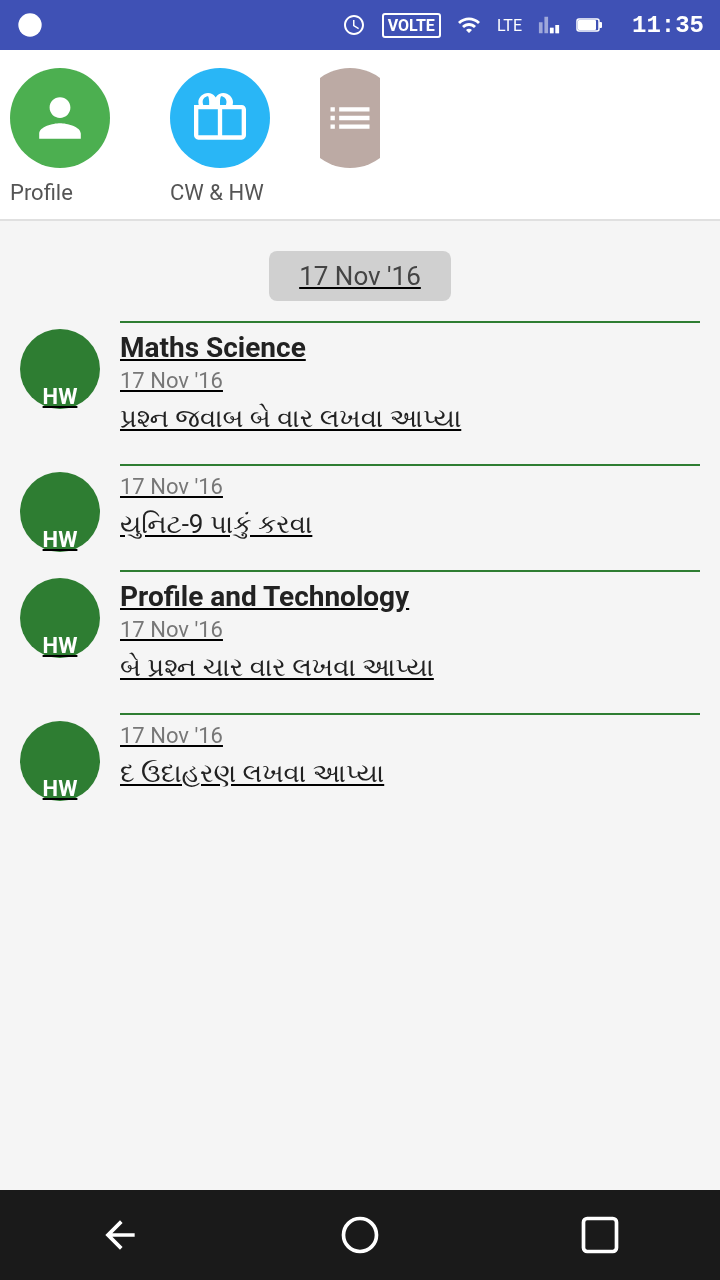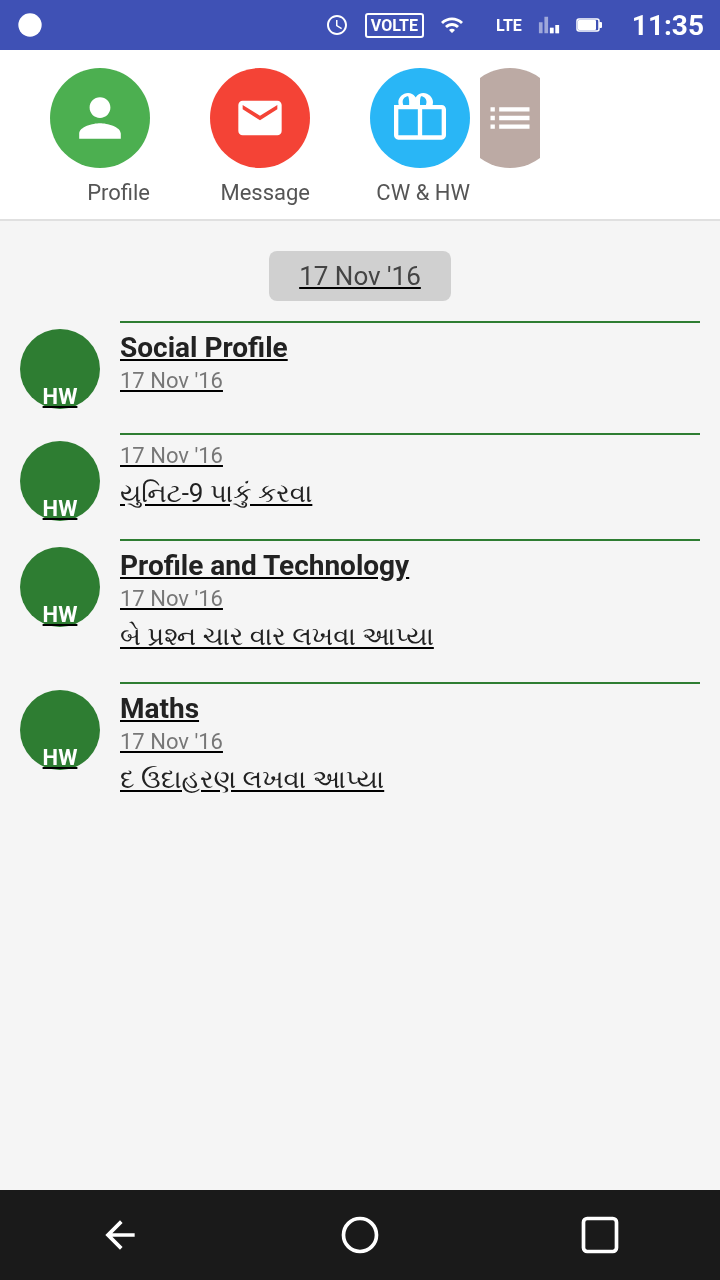--- a/index.html
+++ b/index.html
@@ -24,40 +24,41 @@
       display: flex;
       align-items: center;
       gap: 6px;
     }
     .status-bar .right-icons {
       display: flex;
       align-items: center;
       gap: 16px;
     }
     .status-bar .time {
-      font-size: 28px;
+      font-size: 24px;
       font-weight: bold;
       margin-left: 12px;
+      font-family: Liberation Mono, monospace;
     }
 
     
     .top-nav {
       width: 720px;
       background: white;
       display: flex;
       flex-direction: row;
       overflow: hidden;
       border-bottom: 2px solid #e0e0e0;
     }
     .nav-item {
       flex: 0 0 auto;
       width: 160px;
       display: flex;
       flex-direction: column;
-      align-items: flex-end;
+      align-items: flex-start;
       padding: 18px 10px 14px 10px;
       cursor: pointer;
     }
     .nav-item .icon-circle {
       width: 100px;
       height: 100px;
       border-radius: 50%;
       display: flex;
       align-items: center;
       justify-content: center;
@@ -200,21 +201,21 @@
     <svg width="24" height="24" viewBox="0 0 24 24" fill="white">
         <path d="M12 2C6.48 2 2 6.48 2 12s4.48 10 10 10 10-4.48 10-10S17.52 2 12 2zm0 18c-4.41 0-8-3.59-8-8s3.59-8 8-8 8 3.59 8 8-3.59 8-8 8zm.5-13H11v6l5.25 3.15.75-1.23-4.5-2.67V7z"></path>
       </svg>
 
     <span style="font-size:16px;font-weight:bold;border:2px solid white;padding:1px 4px;border-radius:3px;">VOLTE</span>
 
     <svg width="24" height="24" viewBox="0 0 24 24" fill="white">
         <path d="M1 9l2 2c4.97-4.97 13.03-4.97 18 0l2-2C16.93 2.93 7.08 2.93 1 9zm8 8l3 3 3-3c-1.65-1.66-4.34-1.66-6 0zm-4-4l2 2c2.76-2.76 7.24-2.76 10 0l2-2C15.14 9.14 8.87 9.14 5 13z"></path>
       </svg>
 
-    <span style="font-size:16px;font-weight:bold;margin-left:16px;">LTE</span>
+    <span style="font-size:16px;font-weight:normal;">LTE</span>
 
     <svg width="22" height="22" viewBox="0 0 24 24" fill="white">
         <path d="M1 21h4V9H1v12zm6 0h4V3H7v18zm6 0h4v-6h-4v6zm6 0h4v-9h-4v9z" opacity="0.5"></path>
         <path d="M13 21h4v-6h-4v6zm6 0h4v-9h-4v9z"></path>
       </svg>
 
     <svg width="28" height="22" viewBox="0 0 28 16" fill="white">
         <rect x="1" y="2" width="22" height="12" rx="2" stroke="white" stroke-width="1.5" fill="none"></rect>
         <rect x="23" y="5" width="3" height="6" rx="1" fill="white"></rect>
         <rect x="2" y="3" width="18" height="10" rx="1" fill="white"></rect>
@@ -226,28 +227,20 @@
 <div class="top-nav">
   <div class="nav-item">
     <div class="icon-circle" style="background:#4caf50;">
       <svg viewBox="0 0 24 24">
           <path d="M12 12c2.7 0 4.8-2.1 4.8-4.8S14.7 2.4 12 2.4 7.2 4.5 7.2 7.2 9.3 12 12 12zm0 2.4c-3.2 0-9.6 1.6-9.6 4.8v2.4h19.2v-2.4c0-3.2-6.4-4.8-9.6-4.8z"></path>
         </svg>
     </div>
     <span class="nav-label">Profile</span>
   </div>
   <div class="nav-item">
-    <div class="icon-circle" style="background:#f44336;">
-      <svg viewBox="0 0 24 24">
-          <path d="M20 4H4c-1.1 0-2 .9-2 2v12c0 1.1.9 2 2 2h16c1.1 0 2-.9 2-2V6c0-1.1-.9-2-2-2zm0 4l-8 5-8-5V6l8 5 8-5v2z"></path>
-        </svg>
-    </div>
-    <span class="nav-label">Message</span>
-  </div>
-  <div class="nav-item">
     <div class="icon-circle" style="background:#29b6f6;">
       <svg viewBox="0 0 24 24">
           <path d="M20 6h-2.18c.07-.44.18-.88.18-1.34C18 2.54 15.96.5 13.5.5c-1.32 0-2.46.64-3.18 1.62L10 2.5l-.32-.38C8.96 1.14 7.82.5 6.5.5 4.04.5 2 2.54 2 4.66c0 .46.11.9.18 1.34H0v14c0 1.1.9 2 2 2h20c1.1 0 2-.9 2-2V8c0-1.1-.9-2-2-2zm-7.5-4c1.24 0 2.5 1.02 2.5 2.66 0 .46-.12.86-.28 1.34H12V4.32c0-.83.36-2.32.5-2.32zM4 4.66C4 3.02 5.26 2 6.5 2c.14 0 .5 1.49.5 2.32V6H4.28C4.12 5.52 4 5.12 4 4.66zM2 8h9v12H2V8zm20 12h-9V8h9v12z"></path>
         </svg>
     </div>
     <span class="nav-label">CW &amp; HW</span>
   </div>
 
   <div class="nav-item-partial">
     <div class="icon-circle" style="background:#bcaaa4;">
@@ -264,22 +257,23 @@
     <div class="date-badge">17 Nov '16</div>
   </div>
 
   <div class="hw-list">
 
     <div class="hw-item">
       <div class="hw-avatar">
         <span>HW</span>
       </div>
       <div class="hw-content">
-        <div class="hw-subject">Social Profile</div>
+        <div class="hw-subject">Maths Science</div>
         <div class="hw-date">17 Nov '16</div>
+        <div class="hw-text">પ્રશ્ન જવાબ બે વાર લખવા આપ્યા</div>
       </div>
     </div>
 
     <div class="hw-item">
       <div class="hw-avatar">
         <span>HW</span>
       </div>
       <div class="hw-content">
         <div class="hw-date">17 Nov '16</div>
         <div class="hw-text">યુનિટ-9 પાકું કરવા</div>
@@ -295,21 +289,20 @@
         <div class="hw-date">17 Nov '16</div>
         <div class="hw-text">બે પ્રશ્ન ચાર વાર લખવા આપ્યા</div>
       </div>
     </div>
 
     <div class="hw-item">
       <div class="hw-avatar">
         <span>HW</span>
       </div>
       <div class="hw-content">
-        <div class="hw-subject">Maths</div>
         <div class="hw-date">17 Nov '16</div>
         <div class="hw-text">દ ઉદાહરણ લખવા આપ્યા</div>
       </div>
     </div>
 
   </div>
 </div>
 
 <div class="bottom-nav">
   <div class="bottom-nav-btn">

